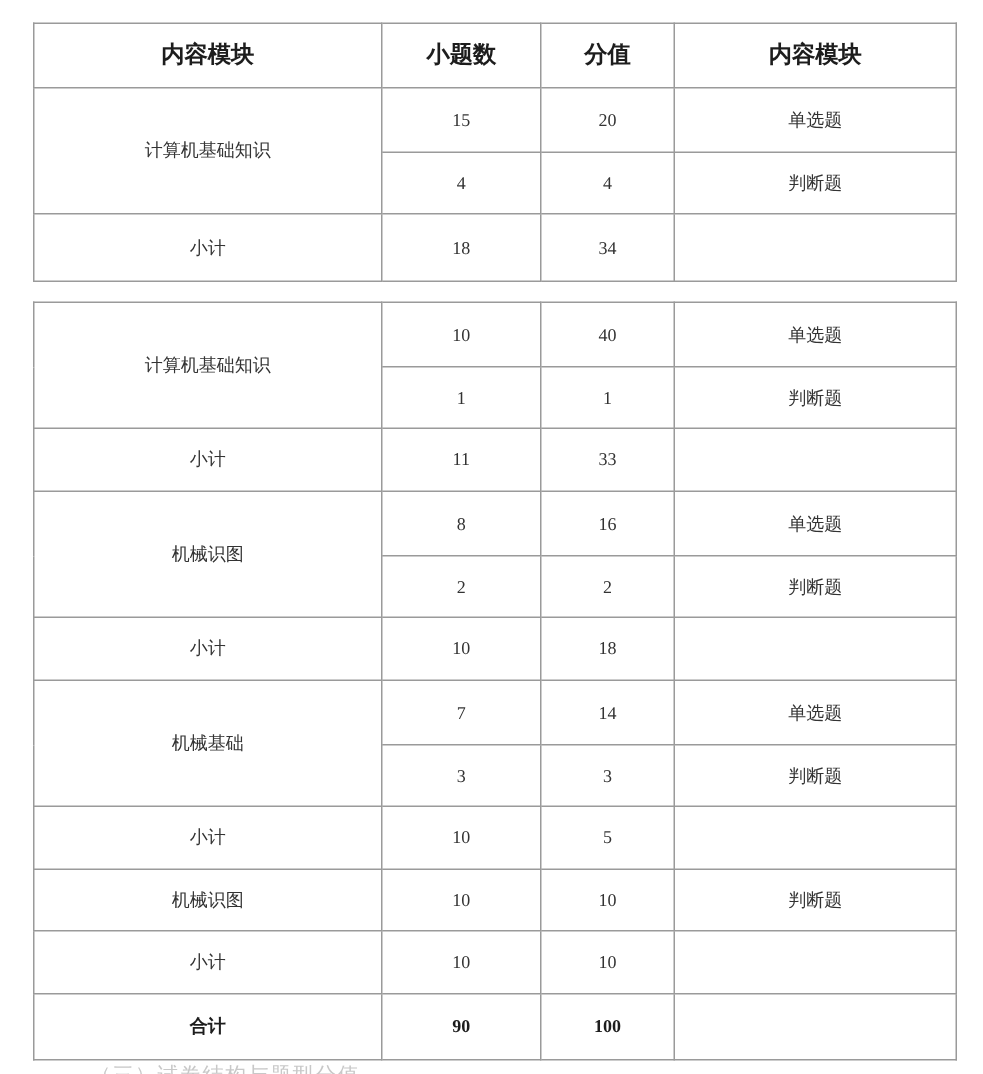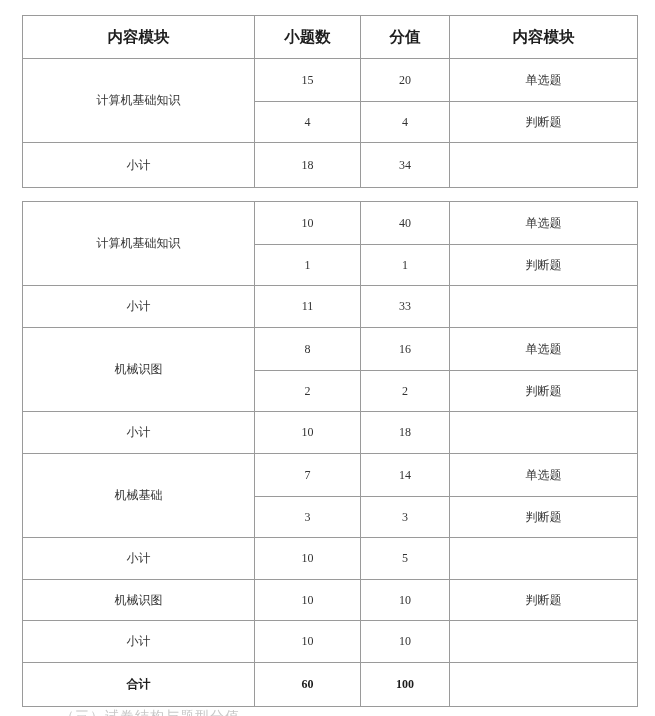--- a/index.html
+++ b/index.html
@@ -195,21 +195,21 @@
       </tr>
       <tr class="r-sub-s">
         <td>小计</td>
         <td>10</td>
         <td>10</td>
         <td class="empty-cell"></td>
       </tr>
 
       <tr class="r-total">
         <td class="total-cell">合计</td>
-        <td class="total-cell">60</td>
+        <td class="total-cell">90</td>
         <td class="total-cell">100</td>
         <td class="empty-cell"></td>
       </tr>
 
     </tbody>
   </table>
 
   <div class="footer-sliver">（三）试卷结构与题型分值</div>
 
 </div>

